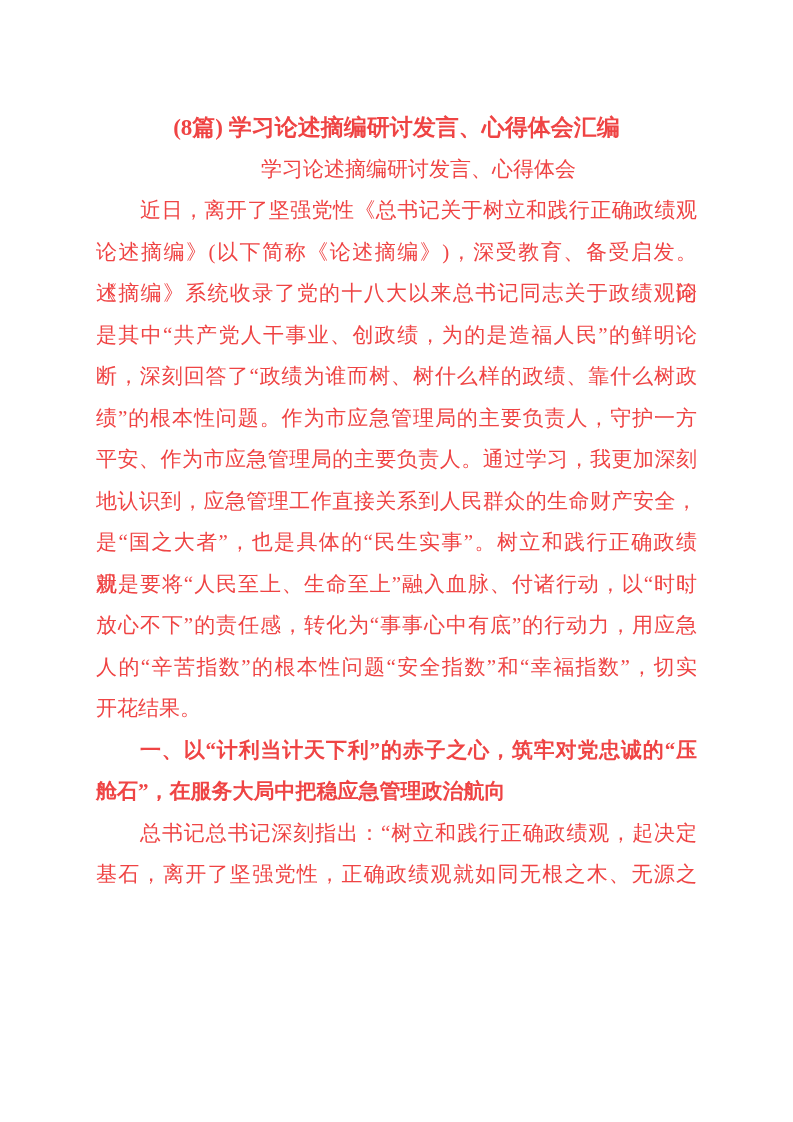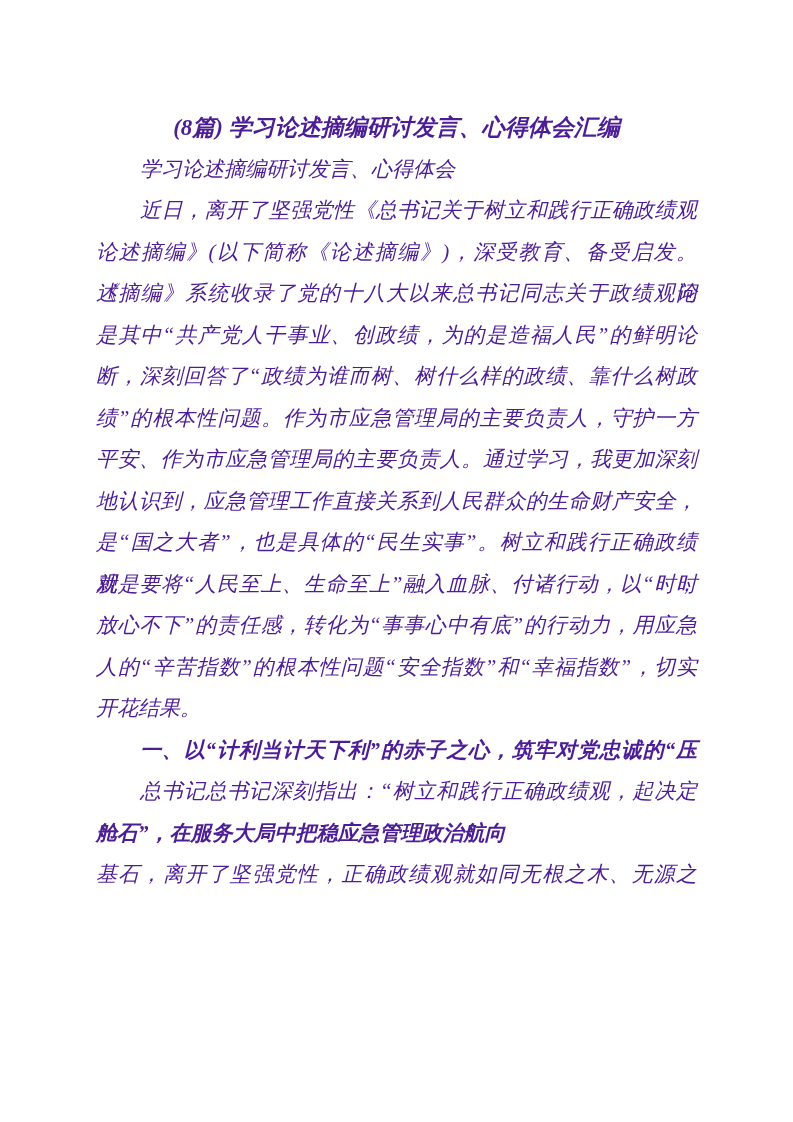--- a/index.html
+++ b/index.html
@@ -12,39 +12,39 @@
     width: 793px;
     height: 1122px;
     background: #ffffff;
     overflow: hidden;
   }
   .doc {
     position: absolute;
     left: 96px;
     top: 107px;
     width: 601px;
-    color: #4c1d95;
+    color: #ef4444;
     font-family: "Liberation Serif", "DejaVu Serif", serif;
-    font-style: italic;
   }
   .line {
     height: 41.5px;
     line-height: 41.5px;
     font-size: 21px;
     text-align: left;
     white-space: normal;
     overflow: visible;
   }
   .line.justify {
     text-align: justify;
     text-align-last: justify;
     text-justify: inter-character;
   }
   .line.indent {
     text-indent: 44px;
+    text-align: center;
   }
   .line.bold {
     font-weight: bold;
   }
   .line.title {
     text-align: center;
     text-align-last: center;
     font-size: 23px;
     font-weight: bold;
     text-indent: 0;
@@ -64,17 +64,17 @@
       <div class="line justify">断，深刻回答了“政绩为谁而树、树什么样的政绩、靠什么树政</div>
       <div class="line justify">绩”的根本性问题。作为市应急管理局的主要负责人，守护一方</div>
       <div class="line justify">平安、作为市应急管理局的主要负责人。通过学习，我更加深刻</div>
       <div class="line justify">地认识到，应急管理工作直接关系到人民群众的生命财产安全，</div>
       <div class="line justify">是“国之大者”，也是具体的“民生实事”。树立和践行正确政绩观，</div>
       <div class="line justify">就是要将“人民至上、生命至上”融入血脉、付诸行动，以“时时</div>
       <div class="line justify">放心不下”的责任感，转化为“事事心中有底”的行动力，用应急</div>
       <div class="line justify">人的“辛苦指数”的根本性问题“安全指数”和“幸福指数”，切实</div>
       <div class="line">开花结果。</div>
       <div class="line bold indent justify">一、以“计利当计天下利”的赤子之心，筑牢对党忠诚的“压</div>
+      <div class="line bold">舱石”，在服务大局中把稳应急管理政治航向</div>
       <div class="line indent justify">总书记总书记深刻指出：“树立和践行正确政绩观，起决定</div>
-      <div class="line bold">舱石”，在服务大局中把稳应急管理政治航向</div>
       <div class="line justify">基石，离开了坚强党性，正确政绩观就如同无根之木、无源之</div>
     </div>
 </div>
 
 </body></html>

